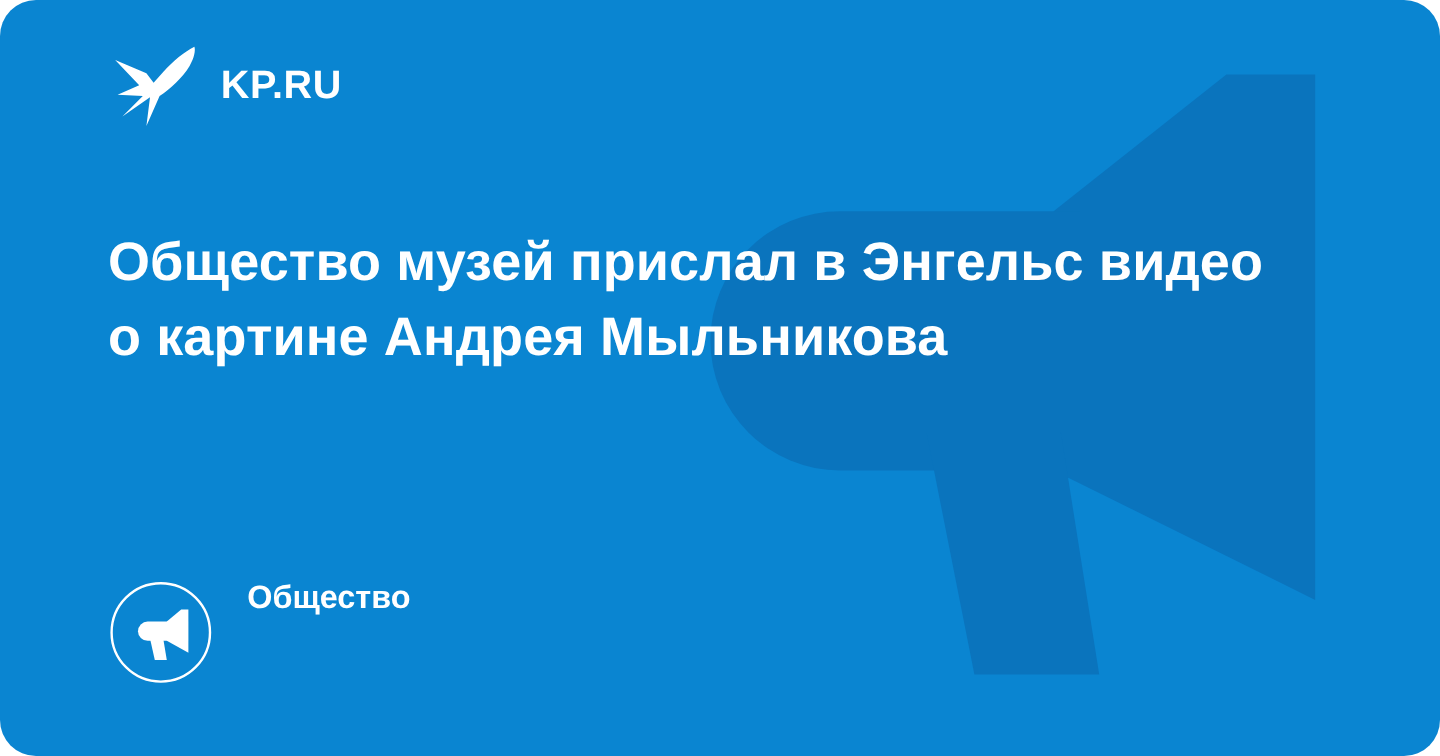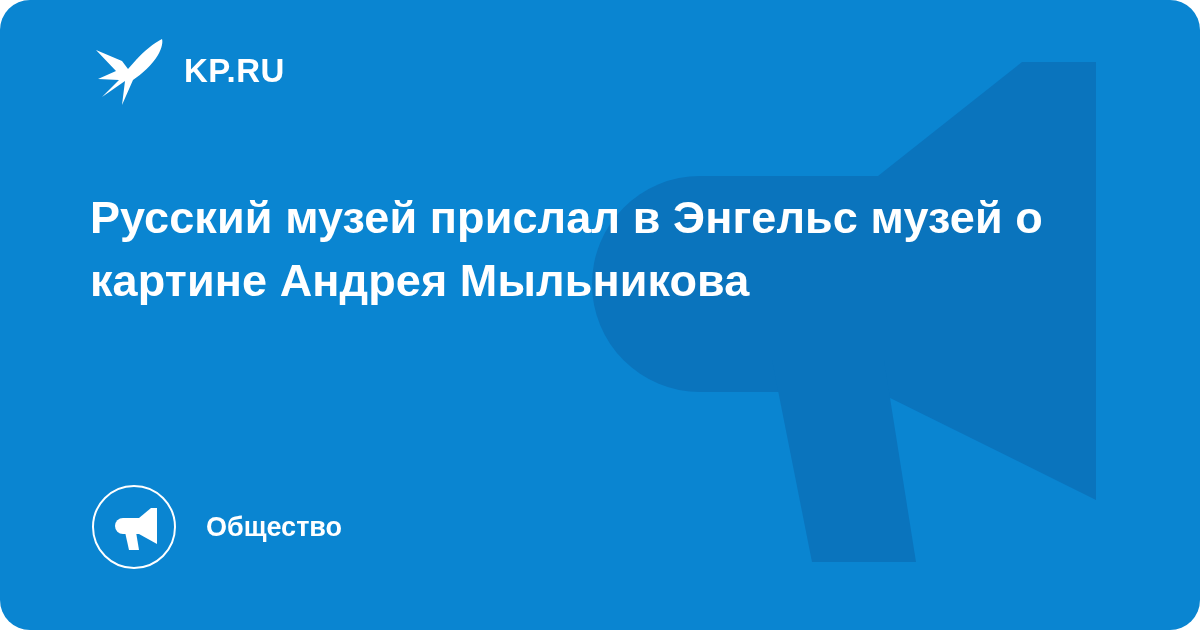--- a/index.html
+++ b/index.html
@@ -66,21 +66,20 @@
     line-height: 63px;
     letter-spacing: 0.1px;
   }
 
   
   #category-row {
     position: absolute;
     left: 92px;
     top: 485px;
     display: flex;
-    align-items: center;
     height: 84px;
   }
   #category-circle {
     position: relative;
     width: 84px;
     height: 84px;
     border: 2px solid #ffffff;
     border-radius: 50%;
     box-sizing: border-box;
     flex: 0 0 auto;
@@ -122,21 +121,21 @@
   <div id="logo-row">
     <svg id="bird-icon" viewBox="0 0 74 70" xmlns="http://www.w3.org/2000/svg" aria-hidden="true">
       <g fill="#ffffff">
         <path d="M70 4 C62 8 52 16 44 25 L36 34 L30 26 L4 15 L24 36 L6 44 L27 45 L10 62 L33 46 L30 70 L41 45 C50 39 60 30 66 20 C70 13 71 7 70 4 Z"></path>
         <path d="M44 25 L57 22 L50 30 Z"></path>
       </g>
     </svg>
     <div id="logo-wordmark">KP.RU</div>
   </div>
 
-  <h1 id="headline">Русский музей прислал в Энгельс музей о картине Андрея Мыльникова</h1>
+  <h1 id="headline">Общество музей прислал в Энгельс видео о картине Андрея Мыльникова</h1>
 
   <div id="category-row">
     <div id="category-circle">
       <svg id="category-megaphone-icon" viewBox="0 0 48 46" xmlns="http://www.w3.org/2000/svg" aria-hidden="true">
         <g fill="#ffffff">
           <path d="M40 2 L46 2 L46 38 L28 28 L28 12 Z"></path>
           <path d="M12 12 L30 12 L30 28 L12 28 A8 8 0 0 1 12 12 Z"></path>
           <path d="M14 26 L25 26 L28 44 L18 44 Z"></path>
         </g>
       </svg>

